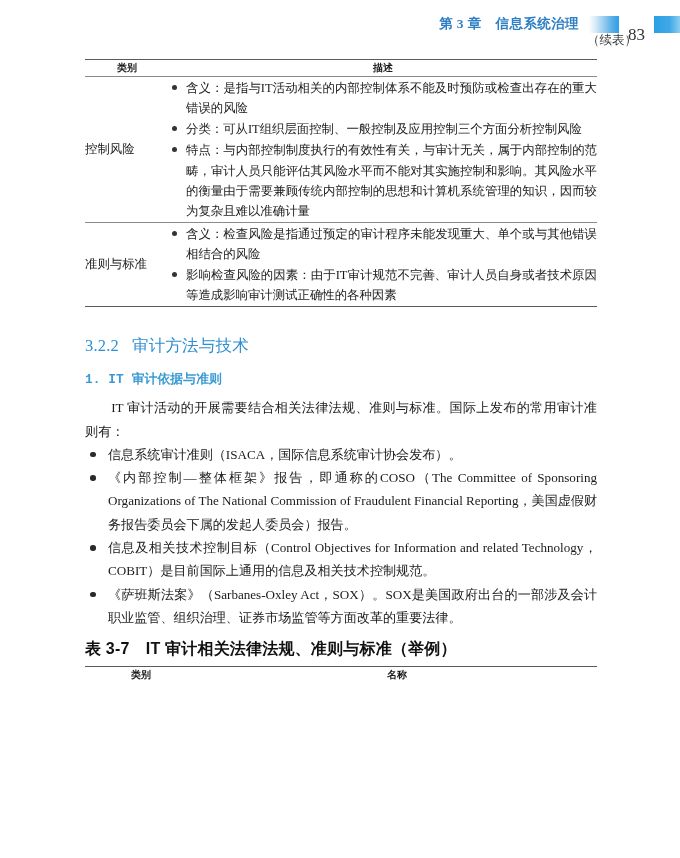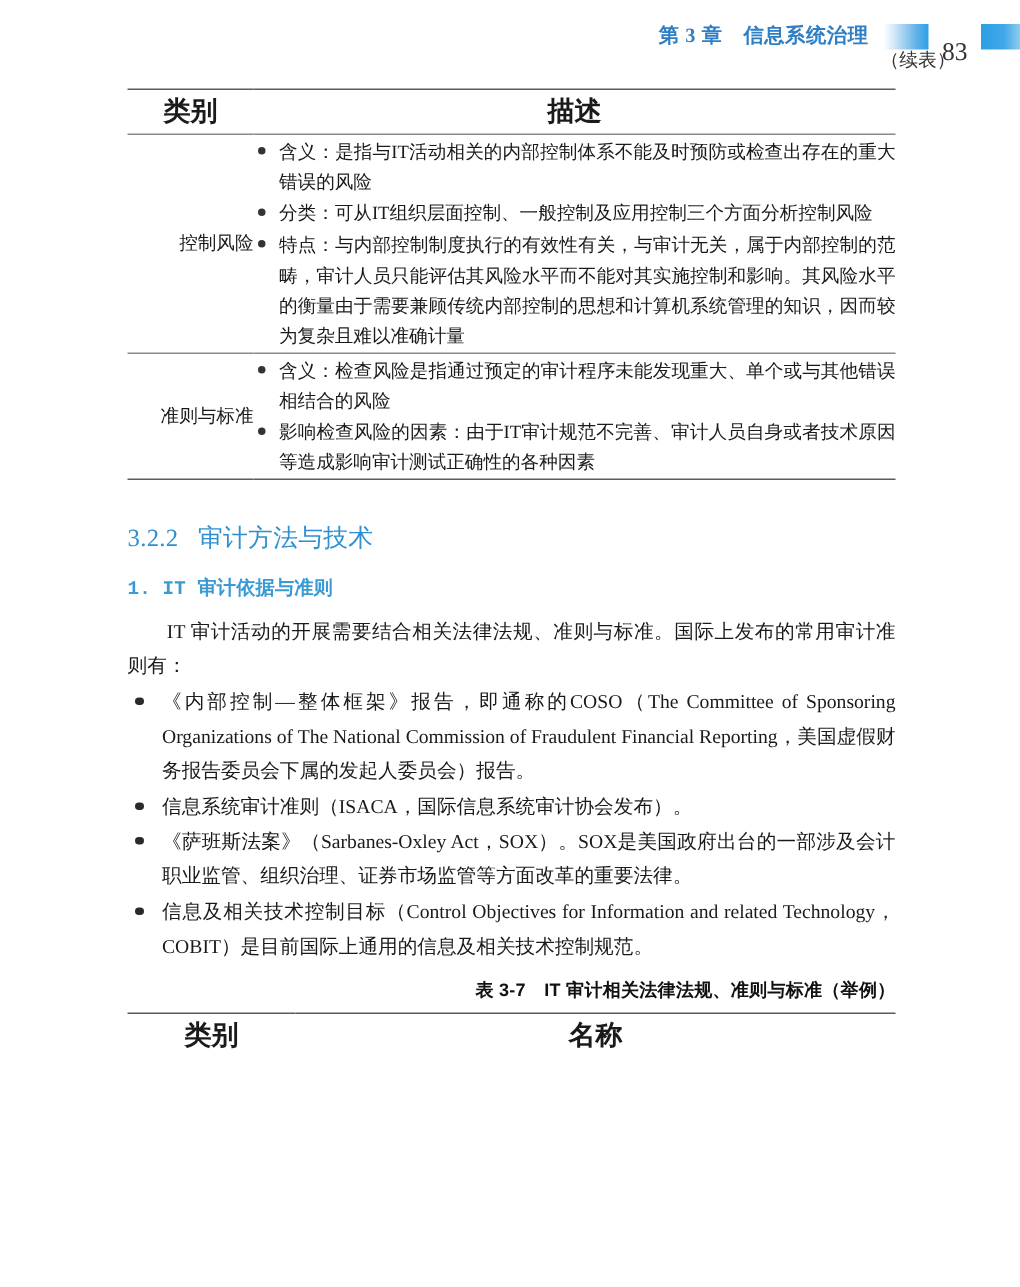--- a/index.html
+++ b/index.html
@@ -98,27 +98,27 @@
   }
   .tbl-mid-rule {
     border-top: 0.9px solid #8a8a8a;
   }
   .tbl-bot-rule {
     border-bottom: 1.4px solid #5b5b5b;
   }
   th.hdr {
     font-weight: bold;
     padding: 4px 4px 4px 4px;
-    font-size: 18px;
+    font-size: 10px;
   }
   .col-sep {
     border-right: 0.9px solid #8a8a8a;
   }
   td.cat {
-    text-align: right;
+    text-align: left;
     padding: 4px 6px;
     width: 84px;
     white-space: nowrap;
   }
   td.desc {
     padding: 4px 6px 5px 9px;
     text-align: justify;
   }
   ul.bullets {
     list-style: none;
@@ -195,23 +195,23 @@
     left: 5px;
     top: 9px;
     width: 5.5px;
     height: 5.5px;
     border-radius: 50%;
     background: #2a2a2a;
   }
 
   
   .tbl-caption {
-    text-align: right;
+    text-align: left;
     font-family: "Liberation Sans", "DejaVu Sans", sans-serif;
-    font-size: 12px;
+    font-size: 16px;
     font-weight: bold;
     color: #111;
     letter-spacing: 0.2px;
   }
   .sp-6 { height: 6px; }
   .sp-8 { height: 8px; }
   .sp-10 { height: 10px; }
   .sp-12 { height: 12px; }
   .sp-14 { height: 14px; }
   .sp-16 { height: 16px; }
@@ -275,24 +275,24 @@
 
     <div class="sp-14"></div>
 
     <h3 class="sub-head">1. IT 审计依据与准则</h3>
 
     <div class="sp-8"></div>
 
     <p class="body">IT 审计活动的开展需要结合相关法律法规、准则与标准。国际上发布的常用审计准则有：</p>
 
     <ul class="doc-list">
+      <li>信息系统审计准则（ISACA，国际信息系统审计协会发布）。</li>
       <li>《内部控制—整体框架》报告，即通称的COSO（The Committee of Sponsoring Organizations of The National Commission of Fraudulent Financial Reporting，美国虚假财务报告委员会下属的发起人委员会）报告。</li>
-      <li>信息系统审计准则（ISACA，国际信息系统审计协会发布）。</li>
+      <li>信息及相关技术控制目标（Control Objectives for Information and related Technology，COBIT）是目前国际上通用的信息及相关技术控制规范。</li>
       <li>《萨班斯法案》（Sarbanes-Oxley Act，SOX）。SOX是美国政府出台的一部涉及会计职业监管、组织治理、证券市场监管等方面改革的重要法律。</li>
-      <li>信息及相关技术控制目标（Control Objectives for Information and related Technology，COBIT）是目前国际上通用的信息及相关技术控制规范。</li>
     </ul>
 
 
     <div class="sp-10"></div>
 
     <div class="tbl-caption">表 3-7　IT 审计相关法律法规、准则与标准（举例）</div>
 
     <div class="sp-6"></div>
 
     <table class="doc-table">

